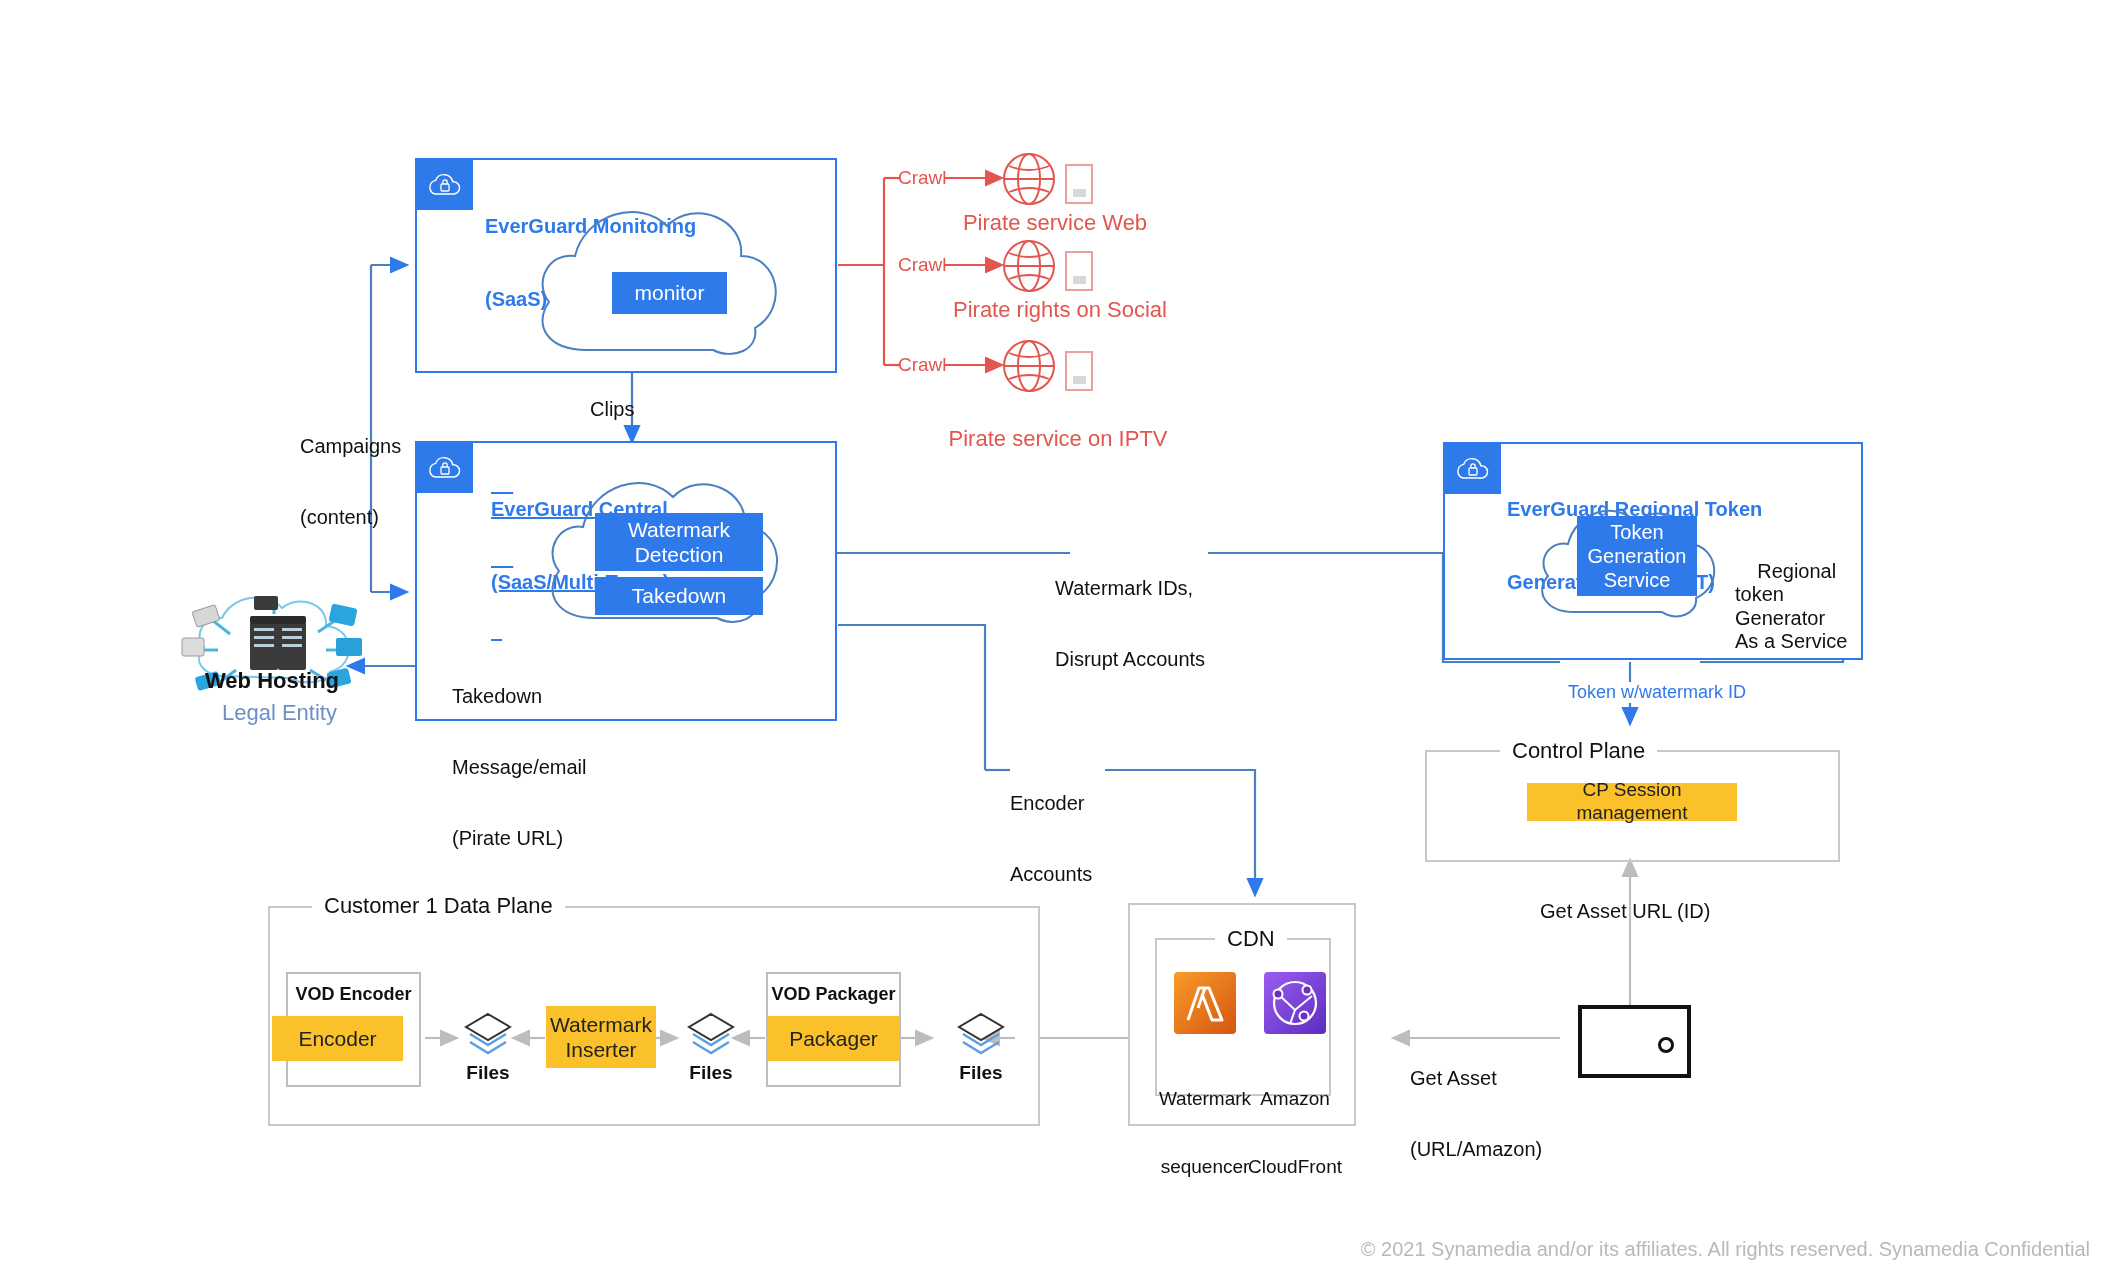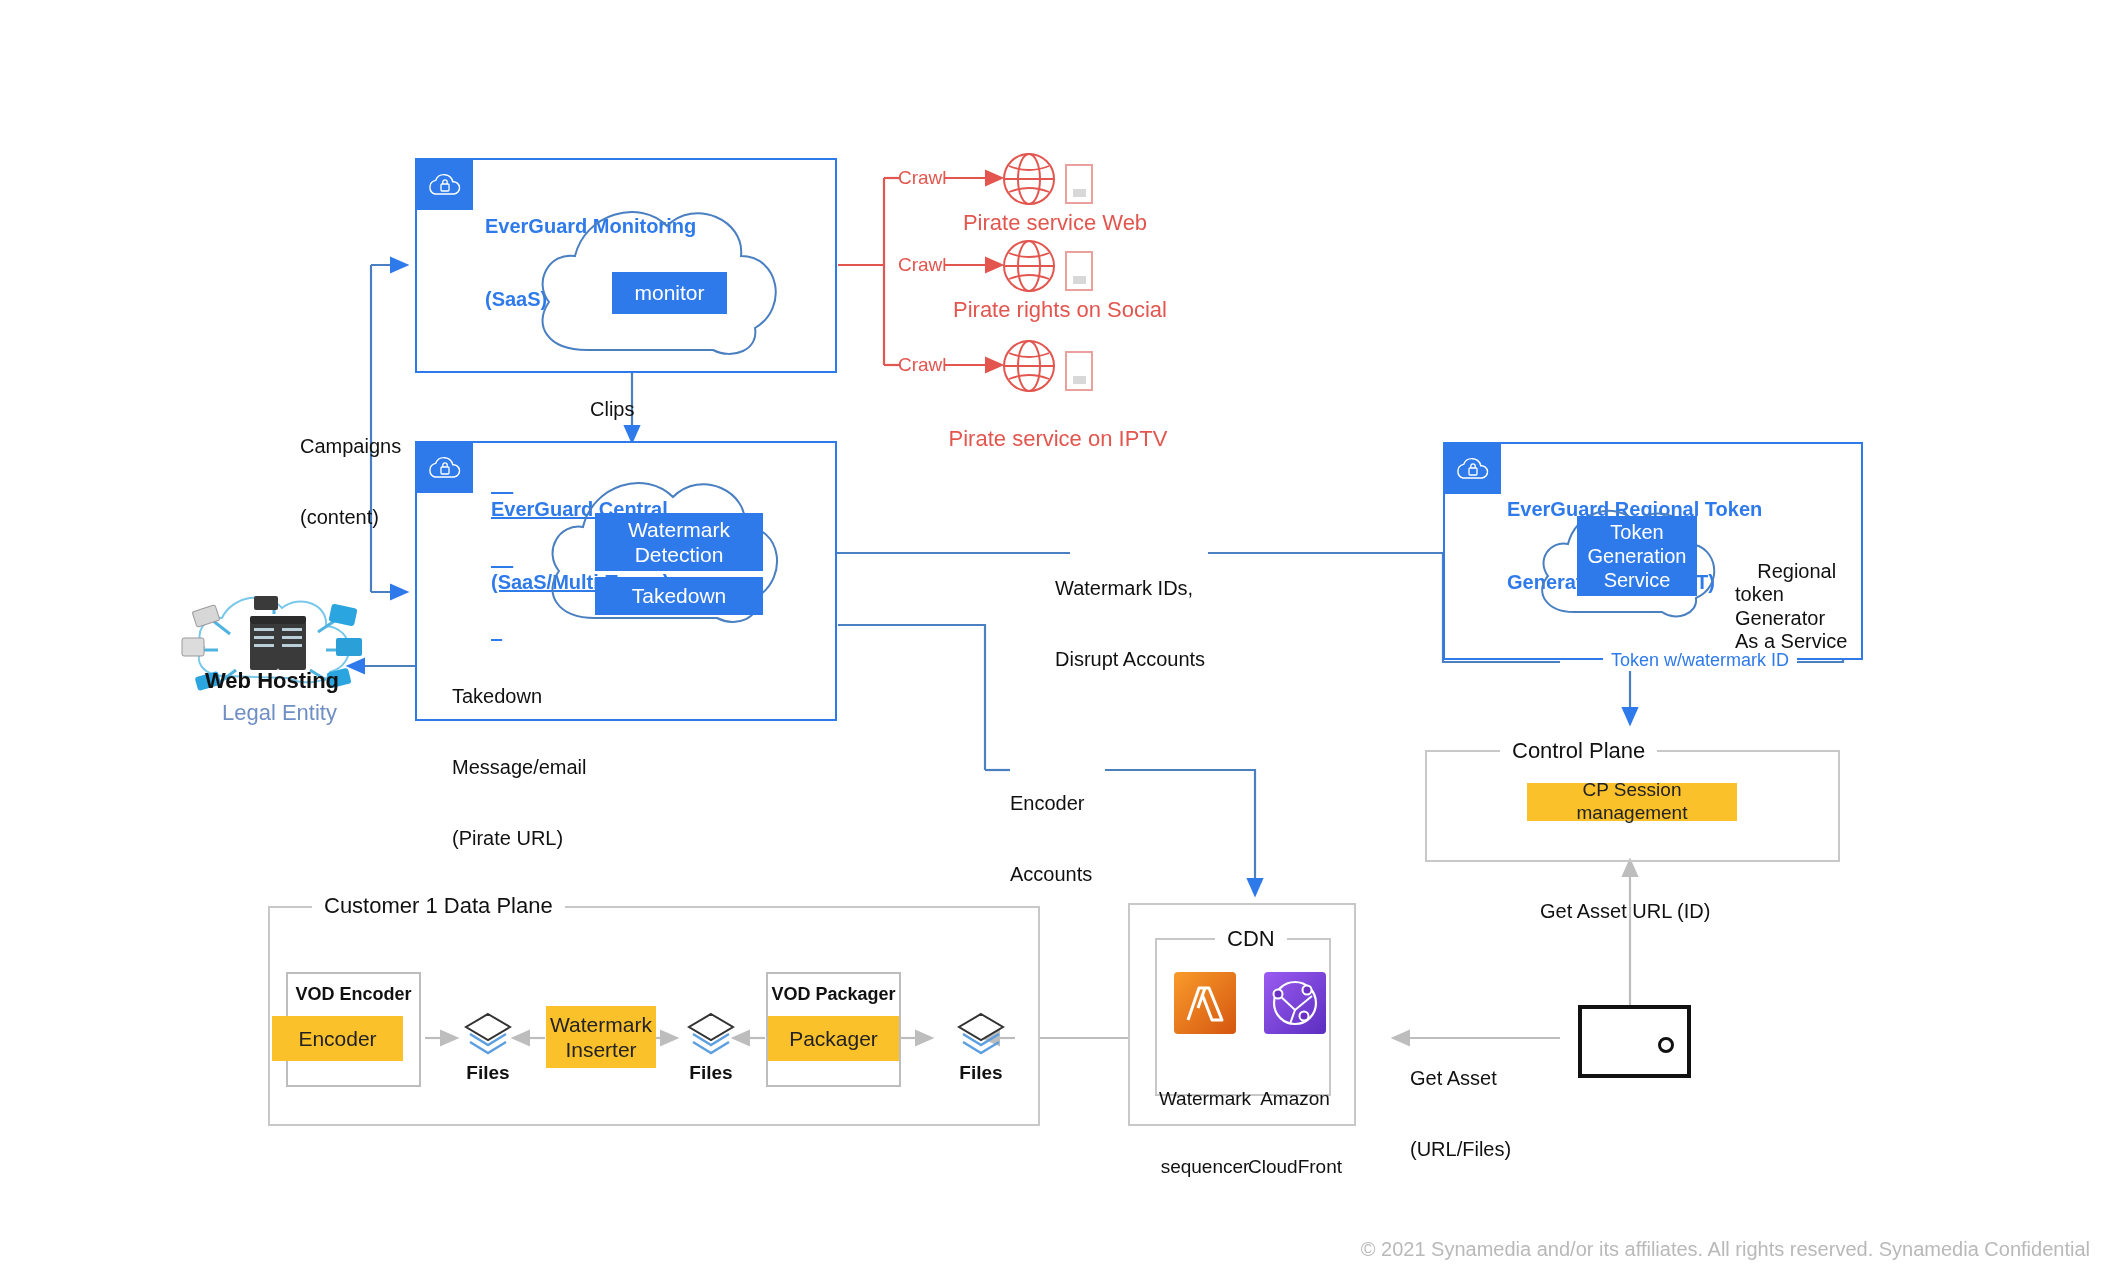--- a/index.html
+++ b/index.html
@@ -261,39 +261,39 @@
   </svg>
   <div class="chip" style="left:132px;top:72px;width:120px;height:80px;flex-direction:column;font-size:20px;">
     <span>Token</span>
     <span>Generation</span>
     <span>Service</span>
   </div>
   <div class="lbl" style="left:290px;top:92px;width:125px;font-size:20px;">
     Regional<br>token<br>Generator<br>As a Service
   </div>
 </div>
-<div class="tokenlbl" style="left:1560px;top:650px;margin-left:43px;">Token w/watermark ID</div>
+<div class="tokenlbl" style="left:1560px;top:682px;">Token w/watermark ID</div>
 
 <div class="lbl" style="left:1010px;top:745px;width:140px;">
   <div>Encoder</div>
   <div>Accounts</div>
 </div>
 
 <div class="grp" style="left:1425px;top:750px;width:415px;height:112px;"></div>
 <div class="grp-title" style="left:1500px;top:738px;">Control Plane</div>
 <div class="ochip" style="left:1527px;top:783px;width:210px;height:38px;font-size:19px;">CP Session management</div>
 
 <div class="lbl" style="left:1540px;top:900px;width:190px;">Get Asset URL (ID)</div>
 
 <div class="abs" style="left:1578px;top:1005px;width:113px;height:73px;border:4px solid #111;background:#fff;box-sizing:border-box;">
   <div class="abs" style="right:13px;top:28px;width:10px;height:10px;border:3px solid #111;border-radius:50%;"></div>
 </div>
 <div class="lbl" style="left:1410px;top:1020px;width:160px;">
   <div>Get Asset</div>
-  <div>(URL/Files)</div>
+  <div>(URL/Amazon)</div>
 </div>
 
 <div class="grp" style="left:268px;top:906px;width:772px;height:220px;"></div>
 <div class="grp-title" style="left:312px;top:893px;">Customer 1 Data Plane</div>
 
 <div class="wbox" style="left:286px;top:972px;width:135px;height:115px;"></div>
 <div class="abs" style="left:286px;top:984px;width:135px;text-align:center;font-size:18px;font-weight:bold;">VOD Encoder</div>
 <div class="ochip" style="left:272px;top:1016px;width:131px;height:45px;">Encoder</div>
 
 <svg class="abs" style="left:462px;top:1010px;width:52px;height:50px;" viewBox="0 0 52 50">

